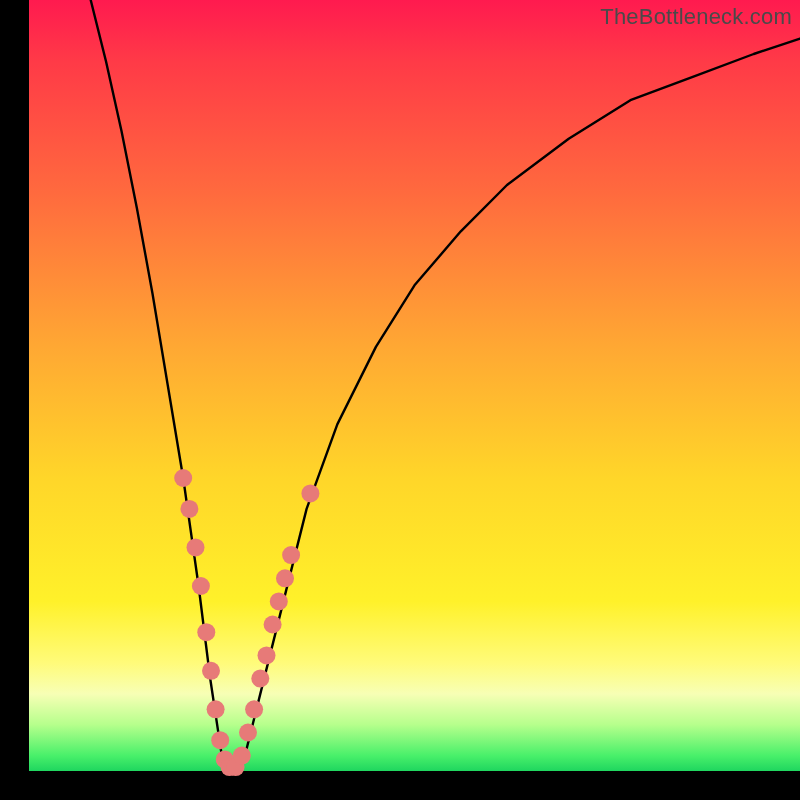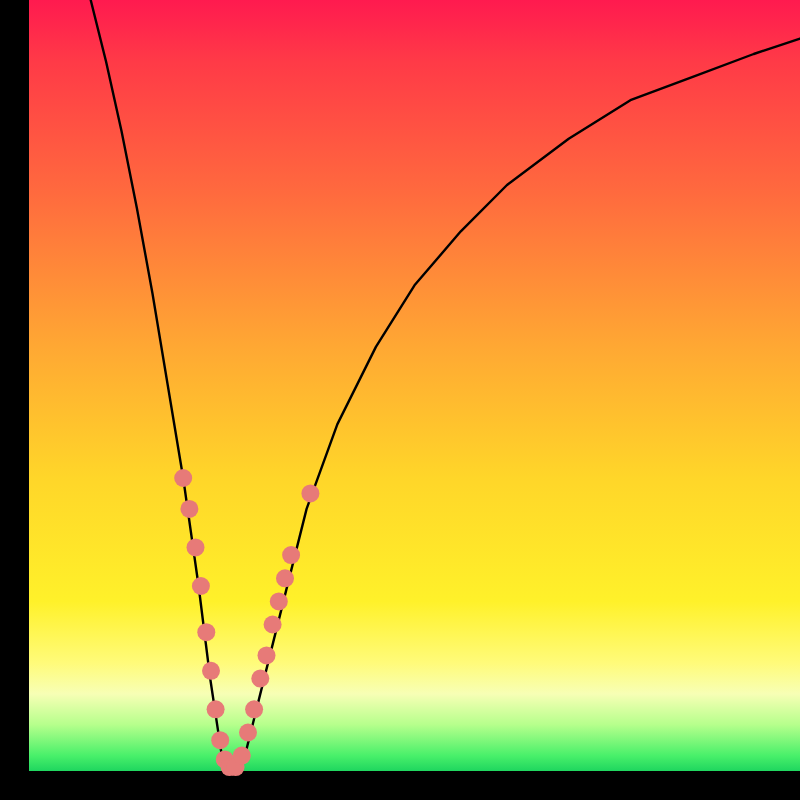--- a/index.html
+++ b/index.html
@@ -58,20 +58,21 @@
     height: 771px;
     overflow: visible;
   }
 </style>
 </head>
 <body>
 
 <div class="frame">
   <div class="plot-bg"></div>
 
+  <div class="watermark">TheBottleneck.com</div>
 
   <svg class="curve" viewBox="0 0 771 771" preserveAspectRatio="none">
     <path id="curve-path" fill="none" stroke="#000" stroke-width="2.4" stroke-linecap="round" stroke-linejoin="round" d="M61.7 0.0 L77.1 61.7 L92.5 131.1 L107.9 208.2 L123.4 293.0 L138.8 385.5 L154.2 478.0 L169.6 586.0 L181.2 678.5 L192.8 755.6 L204.3 771.0 L215.9 755.6 L231.3 693.9 L254.4 601.4 L277.6 508.9 L308.4 424.1 L346.9 346.9 L385.5 285.3 L431.8 231.3 L478.0 185.0 L539.7 138.8 L601.4 100.2 L663.1 77.1 L724.7 54.0 L771.0 38.6"></path>
     <g id="dots-group">
         <circle cx="154.2" cy="478.0" r="9" fill="#e77a78"></circle>
         <circle cx="160.4" cy="508.9" r="9" fill="#e77a78"></circle>
         <circle cx="166.5" cy="547.4" r="9" fill="#e77a78"></circle>
         <circle cx="171.9" cy="586.0" r="9" fill="#e77a78"></circle>
         <circle cx="177.3" cy="632.2" r="9" fill="#e77a78"></circle>
         <circle cx="182.0" cy="670.8" r="9" fill="#e77a78"></circle>

